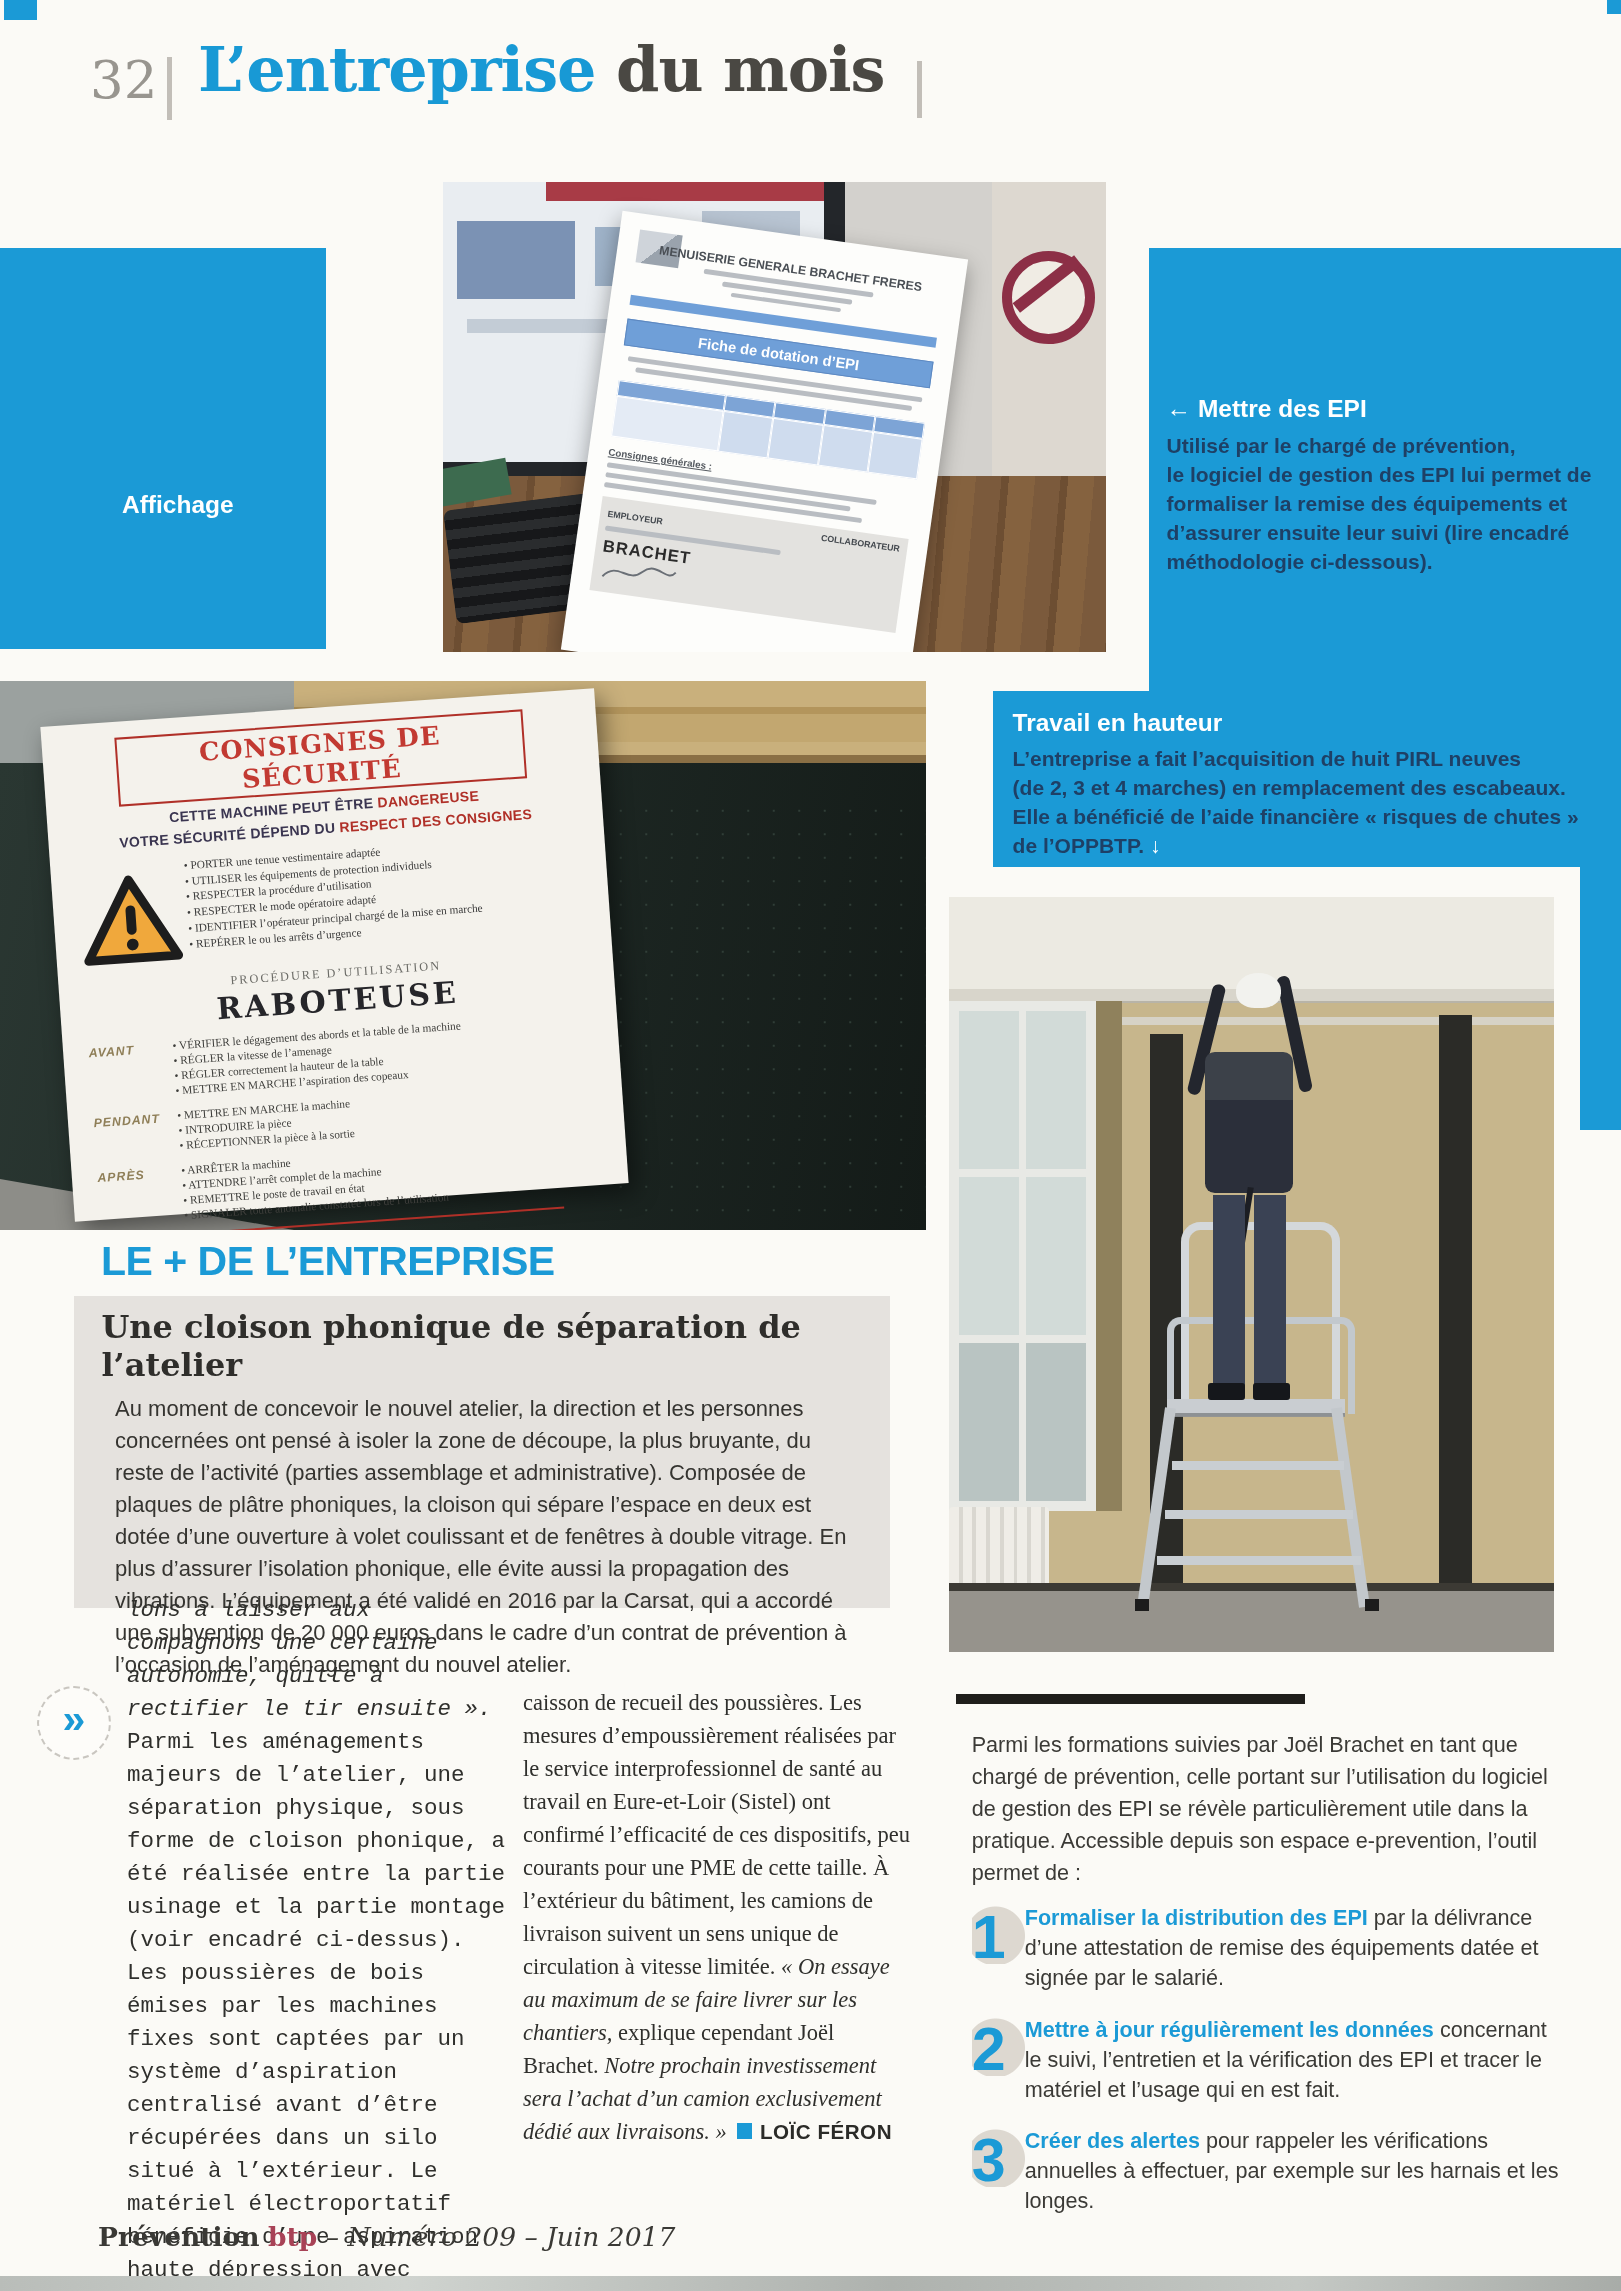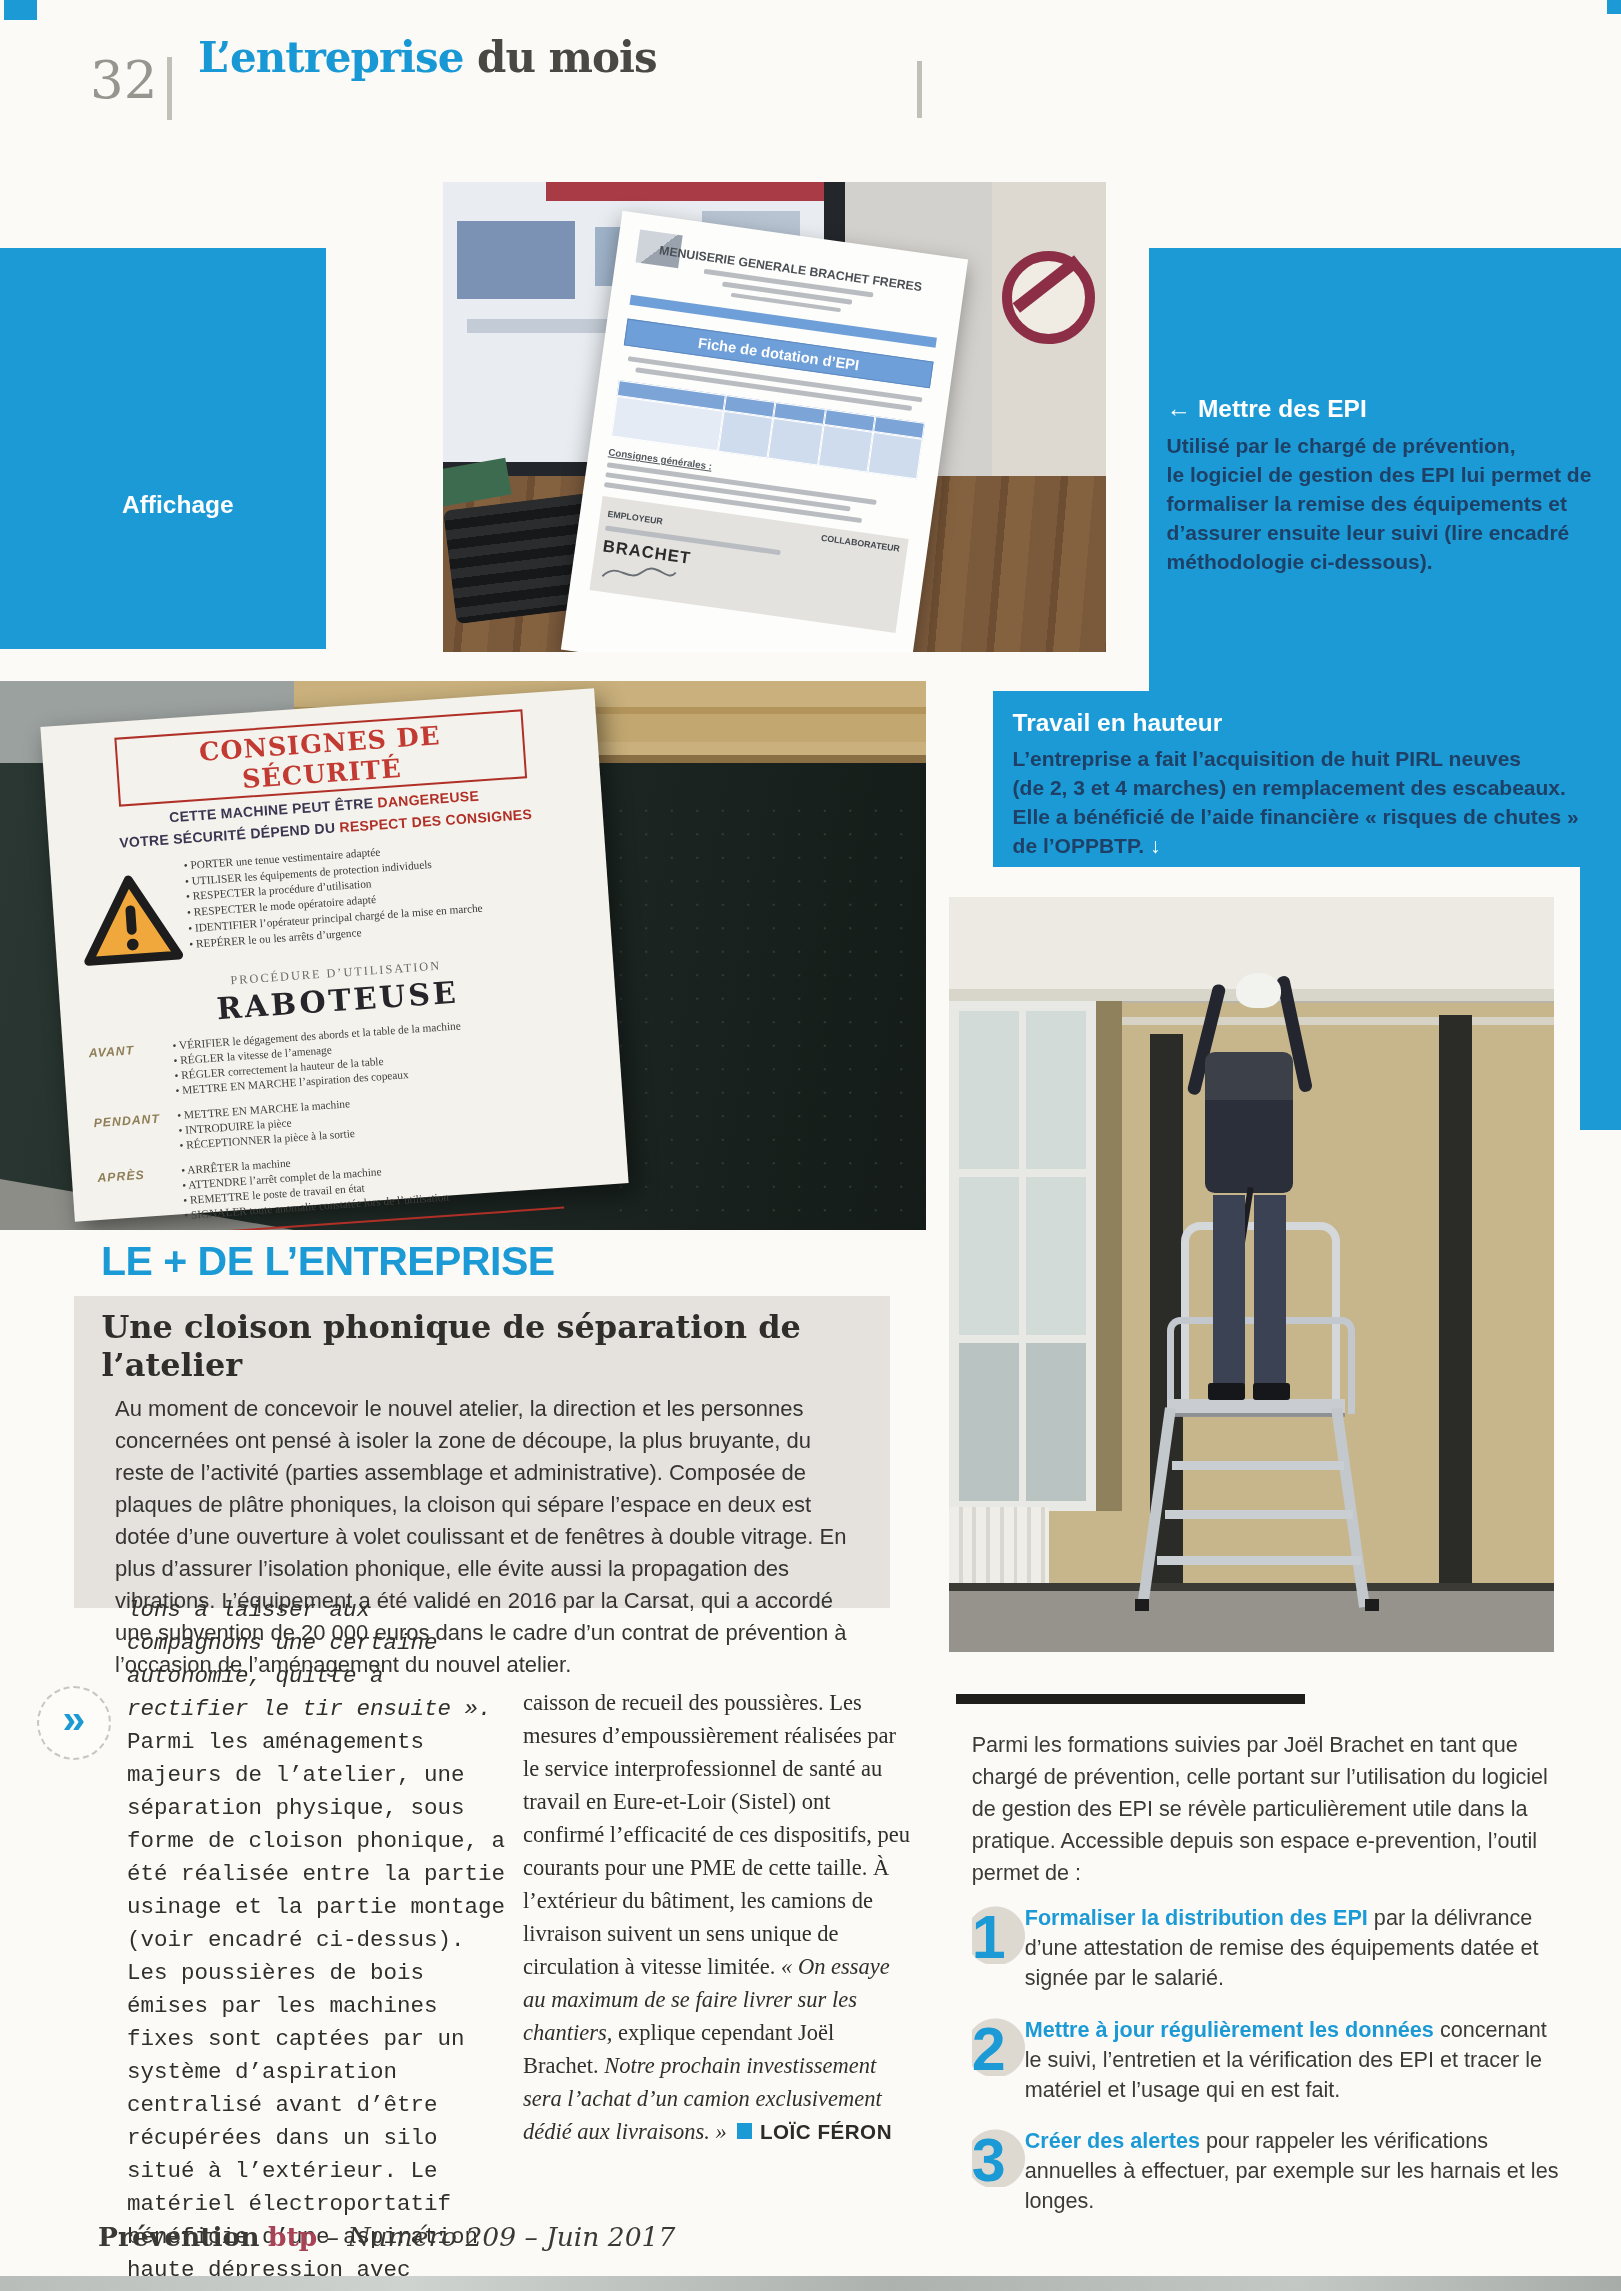--- a/index.html
+++ b/index.html
@@ -2,21 +2,21 @@
 <html><head>
 <meta charset="utf-8">
 <style>
   html,body{margin:0;padding:0;background:#888;}
   .page{position:relative;width:1621px;height:2292px;background:#fbfaf6;overflow:hidden;
         font-family:"Liberation Sans",sans-serif;margin:0 auto;}
   .abs{position:absolute;}
   
   .page-num{left:90px;top:49px;font-family:"DejaVu Serif",serif;font-weight:400;font-size:53px;color:#98958f;}
   .hdr-bar{width:4.9px;background:#c2beb8;}
-  .section-title{left:198px;top:33px;font-family:"DejaVu Serif",serif;font-weight:700;font-size:42px;letter-spacing:-1px;white-space:nowrap;}
+  .section-title{left:198px;top:33px;font-family:"DejaVu Serif",serif;font-weight:700;font-size:62px;letter-spacing:-1px;white-space:nowrap;}
   .title-accent{color:#1899d5;}
   .title-rest{color:#4a4843;font-weight:600;}
   .corner{background:#1b9ad6;}
   
   .bluebox{background:#1b9ad6;}
   .co-title{color:#ffffff;font-weight:700;font-size:24.5px;margin-bottom:7.8px;}
   .co-body{color:#1e4066;font-size:21px;line-height:29px;font-weight:600;white-space:pre-line;}
   .co-arrow{color:#ffffff;font-weight:700;}
   
   .photo{overflow:hidden;}

